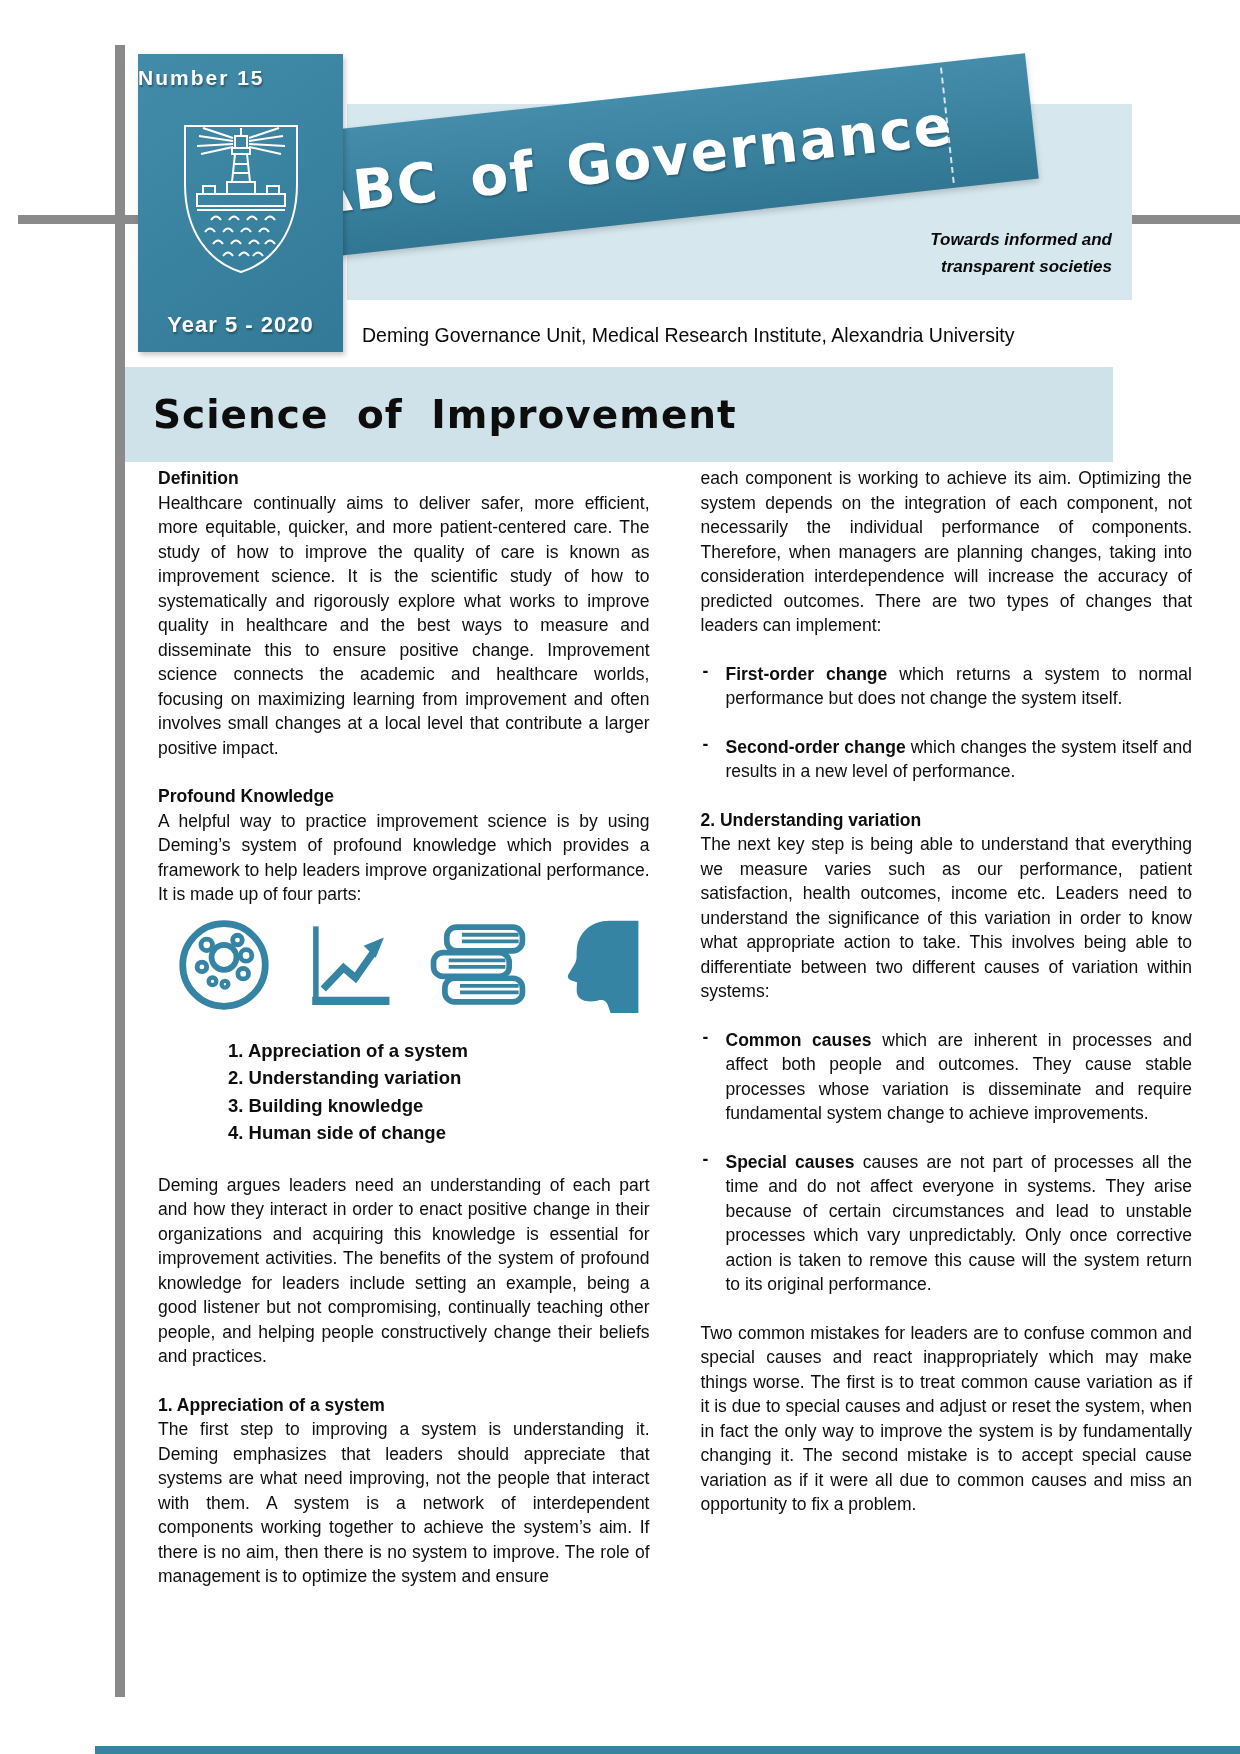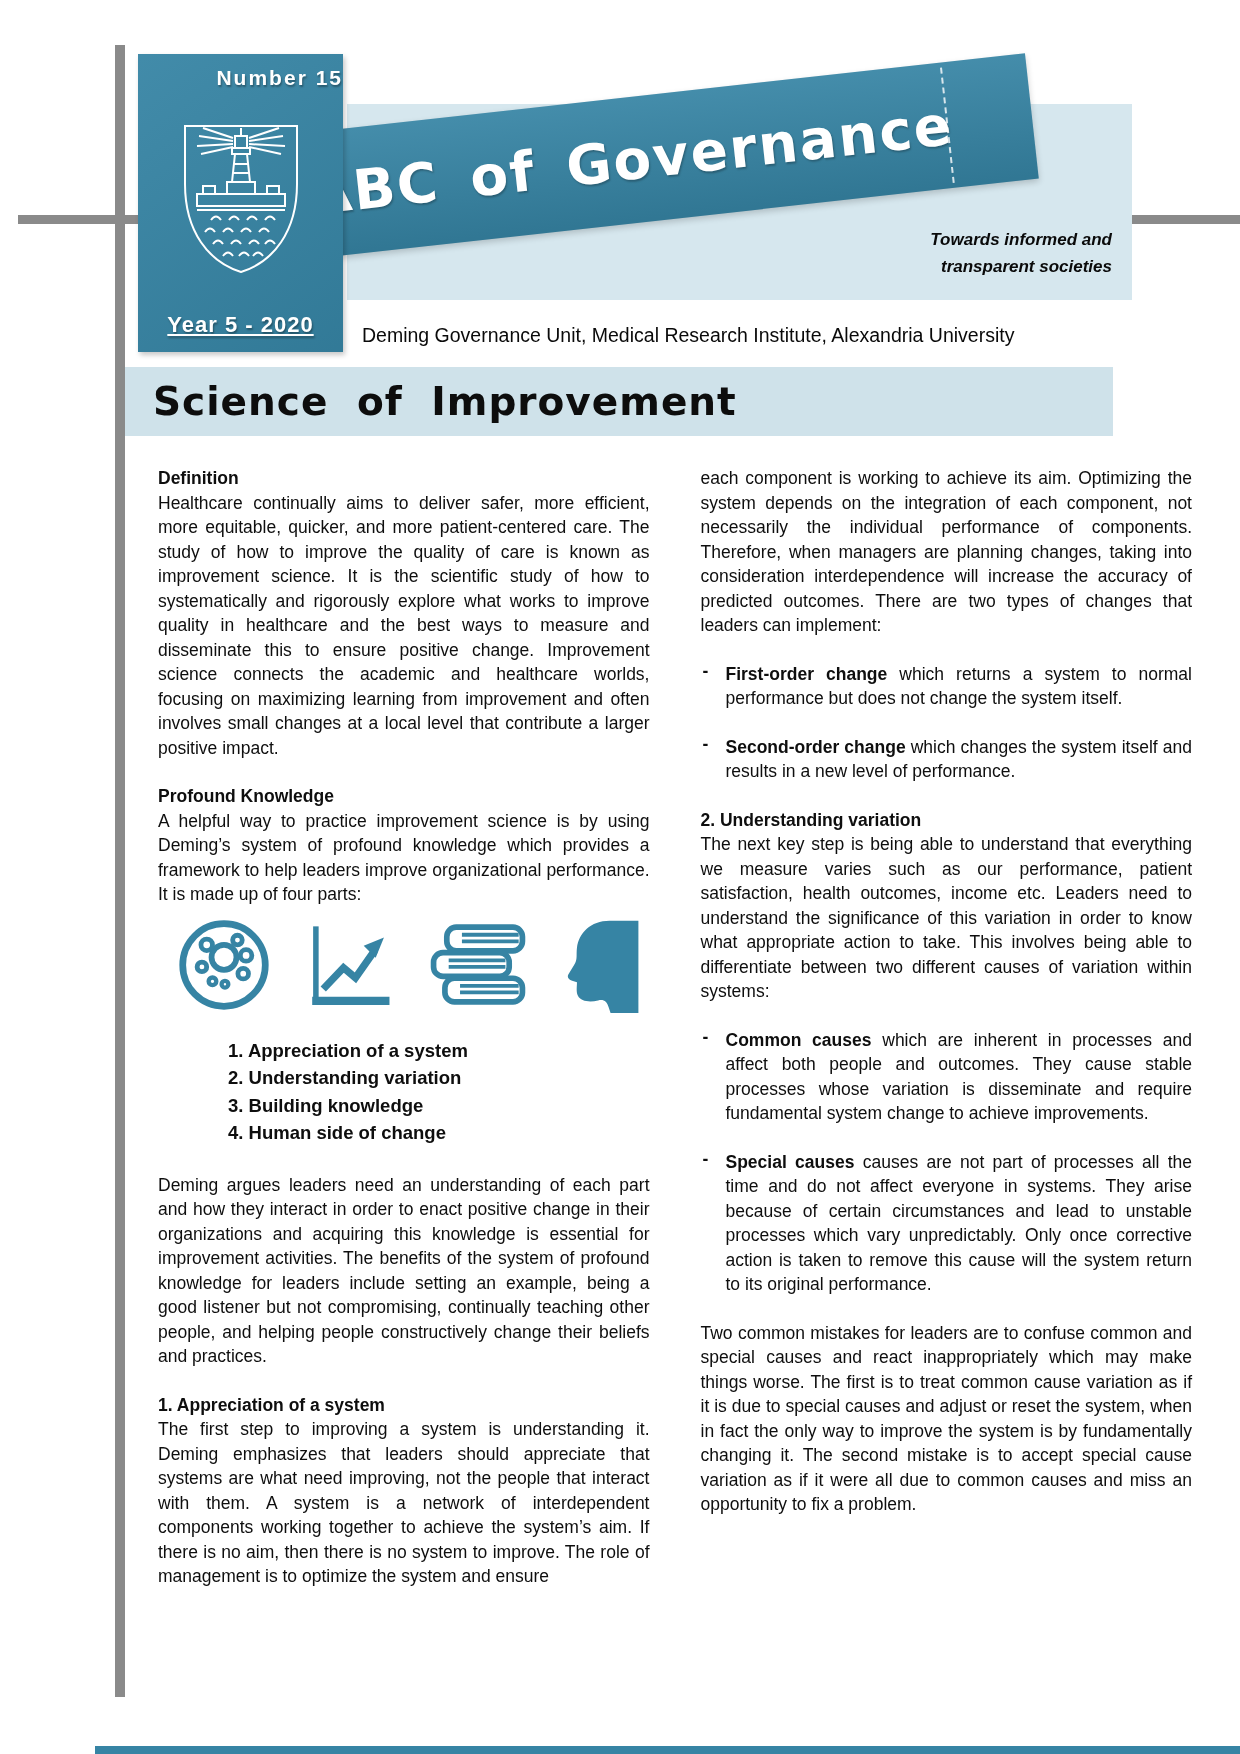--- a/index.html
+++ b/index.html
@@ -12,46 +12,46 @@
   .hbar-left  { position:absolute; left:18px;  top:215px; width:122px; height:9px; background:#8a8a8a; z-index:1; }
   .hbar-right { position:absolute; left:1132px; top:215px; width:108px; height:9px; background:#8a8a8a; z-index:1; }
 
   
   .band { position:absolute; left:347px; top:104px; width:785px; height:196px; background:#d6e7ee; z-index:2; }
 
   
   .issue-box { position:absolute; left:138px; top:54px; width:205px; height:298px;
                background:#3684a4; background-image:linear-gradient(145deg, rgba(255,255,255,.06), rgba(0,0,0,.08));
                z-index:5; box-shadow:2px 3px 5px rgba(0,0,0,.22); }
-  .issue-number { position:absolute; top:12px; left:0; width:100%; text-align:right;
+  .issue-number { position:absolute; top:12px; left:0; width:100%; text-align:left;
                color:#fff; font-weight:bold; font-size:21px; letter-spacing:2px;
                text-shadow:1px 2px 2px rgba(0,0,0,.35); }
   .issue-year { position:absolute; bottom:14px; left:0; width:100%; text-align:center;
                color:#fff; font-weight:bold; font-size:22px; letter-spacing:1px;
-               text-shadow:1px 2px 2px rgba(0,0,0,.35);text-decoration:underline; }
+               text-shadow:1px 2px 2px rgba(0,0,0,.35); }
   .emblem { position:absolute; left:50%; top:66px; transform:translateX(-50%); }
 
   
   .ribbon { position:absolute; left:322px; top:92px; width:712px; height:126px;
             background:#3684a4; background-image:linear-gradient(180deg, rgba(255,255,255,.07), rgba(0,0,0,.10));
             transform:rotate(-6.3deg); z-index:4; box-shadow:0 3px 6px rgba(0,0,0,.18);
             display:flex; align-items:center; justify-content:center; padding-right:95px; }
   .ribbon .dash-line { position:absolute; right:84px; top:5px; bottom:5px; width:0;
             border-left:2px dashed rgba(255,255,255,.8); }
   .banner-title { color:#fff; font-family:"DejaVu Sans", sans-serif; font-weight:bold;
             font-size:55px; letter-spacing:2px; word-spacing:10px; white-space:nowrap;
             text-shadow:1px 2px 2px rgba(0,0,0,.25); }
 
   .tagline { position:absolute; left:800px; top:226px; width:312px; text-align:right; z-index:5;
              font-weight:bold; font-style:italic; font-size:17px; line-height:27px; color:#0a0a0a; }
 
   .affiliation { position:absolute; left:362px; top:324px; z-index:5; font-size:19.5px; color:#0a0a0a; }
 
   
-  .title-bar { position:absolute; left:125px; top:367px; width:988px; height:69px; background:#cfe2ea; z-index:3;
+  .title-bar { position:absolute; left:125px; top:367px; width:988px; height:95px; background:#cfe2ea; z-index:3;
                display:flex; align-items:center; }
   .article-title { font-family:"DejaVu Sans", sans-serif; font-weight:bold; font-size:39px;
                letter-spacing:1px; word-spacing:14px; color:#0d0d0d; padding-left:28px; }
 
   
   .body-wrap { position:absolute; left:158px; top:466px; width:1034px; display:flex; gap:51px; z-index:3; }
   .col { width:501px; font-size:17.5px; line-height:24.5px; text-align:justify; color:#0e0e0e; }
   .col p { margin-bottom:24px; }
   .h { font-weight:bold; }
   .b { font-weight:bold; }

